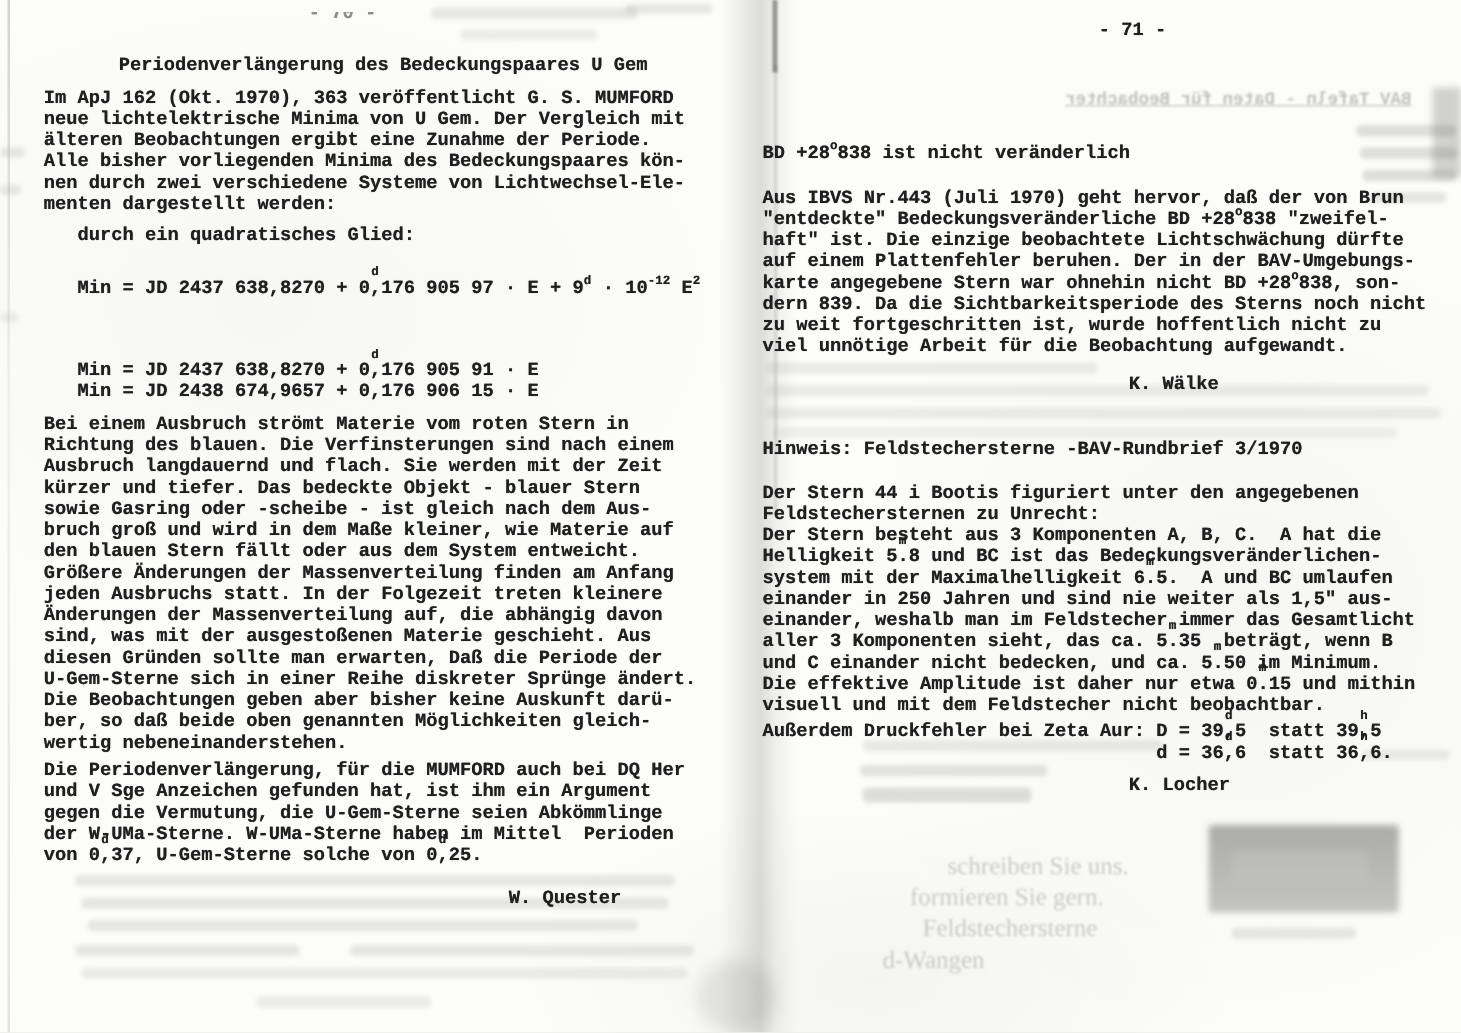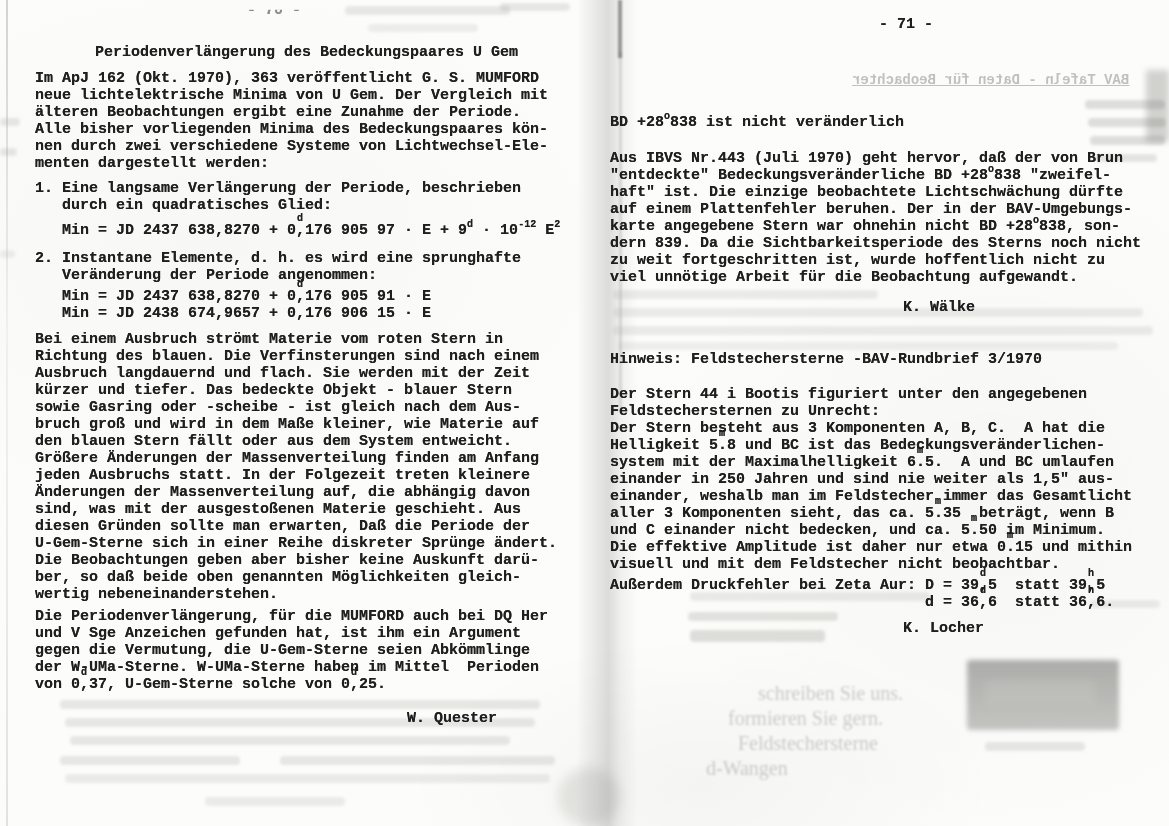--- a/index.html
+++ b/index.html
@@ -89,24 +89,23 @@
   <div class="blob" style="left:967px;top:660px;width:152px;height:70px;background:linear-gradient(180deg,rgba(95,95,92,.5),rgba(120,120,116,.42));filter:blur(2.5px);border-radius:3px;"></div>
   <div class="blob" style="left:985px;top:680px;width:110px;height:26px;background:rgba(200,200,196,.35);filter:blur(3px);"></div>
   <div class="bl" style="left:985px;top:742px;width:100px;height:9px;opacity:.25;"></div>
 
   <div class="tl" style="left:222px;top:2px;opacity:.5;clip-path:inset(45% 0 0 0);margin-left:25px;">- 70 -</div>
 
   <div class="tl" style="left:95px;top:44px;"><span class="u">Periodenverlängerung des Bedeckungspaares U Gem</span></div>
 
   <div class="tl" style="left:35px;top:70px;"><div class="ln">Im ApJ <span class="u">162</span> (Okt. 1970), 363 veröffentlicht G. S. MUMFORD</div><div class="ln">neue lichtelektrische Minima von U Gem. Der Vergleich mit</div><div class="ln">älteren Beobachtungen ergibt eine Zunahme der Periode.</div><div class="ln">Alle bisher vorliegenden Minima des Bedeckungspaares kön-</div><div class="ln">nen durch zwei verschiedene Systeme von Lichtwechsel-Ele-</div><div class="ln">menten dargestellt werden:</div></div>
 
-  <div class="tl" style="left:35px;top:180px;"><div class="ln">1. Eine langsame Verlängerung der Periode, beschrieben</div><div class="ln">   durch ein quadratisches Glied:</div></div>
+  <div class="tl" style="left:35px;top:180px;"><div class="ln">   durch ein quadratisches Glied:</div></div>
   <div class="tl" style="left:62px;top:222px;"><div class="ln">Min = JD 2437 638,8270 + 0<span class="ovr"><span class="t">d</span>,</span>176 905 97 · E + 9<sup>d</sup> · 10<sup>-12</sup> E<sup>2</sup></div></div>
 
-  <div class="tl" style="left:35px;top:250px;"><div class="ln">2. Instantane Elemente, d. h. es wird eine sprunghafte</div><div class="ln">   Veränderung der Periode angenommen:</div></div>
   <div class="tl" style="left:62px;top:288px;"><div class="ln">Min = JD 2437 638,8270 + 0<span class="ovr"><span class="t">d</span>,</span>176 905 91 · E</div><div class="ln">Min = JD 2438 674,9657 + 0,176 906 15 · E</div></div>
 
   <div class="tl" style="left:35px;top:331px;"><div class="ln">Bei einem Ausbruch strömt Materie vom roten Stern in</div><div class="ln">Richtung des blauen. Die Verfinsterungen sind nach einem</div><div class="ln">Ausbruch langdauernd und flach. Sie werden mit der Zeit</div><div class="ln">kürzer und tiefer. Das bedeckte Objekt - blauer Stern</div><div class="ln">sowie Gasring oder -scheibe - ist gleich nach dem Aus-</div><div class="ln">bruch groß und wird in dem Maße kleiner, wie Materie auf</div><div class="ln">den blauen Stern fällt oder aus dem System entweicht.</div><div class="ln">Größere Änderungen der Massenverteilung finden am Anfang</div><div class="ln">jeden Ausbruchs statt. In der Folgezeit treten kleinere</div><div class="ln">Änderungen der Massenverteilung auf, die abhängig davon</div><div class="ln">sind, was mit der ausgestoßenen Materie geschieht. Aus</div><div class="ln">diesen Gründen sollte man erwarten, Daß die Periode der</div><div class="ln">U-Gem-Sterne sich in einer Reihe diskreter Sprünge ändert.</div><div class="ln">Die Beobachtungen geben aber bisher keine Auskunft darü-</div><div class="ln">ber, so daß beide oben genannten Möglichkeiten gleich-</div><div class="ln">wertig nebeneinanderstehen.</div></div>
 
   <div class="tl" style="left:35px;top:608px;"><div class="ln">Die Periodenverlängerung, für die MUMFORD auch bei DQ Her</div><div class="ln">und V Sge Anzeichen gefunden hat, ist ihm ein Argument</div><div class="ln">gegen die Vermutung, die U-Gem-Sterne seien Abkömmlinge</div><div class="ln">der W-UMa-Sterne. W-UMa-Sterne haben im Mittel  Perioden</div><div class="ln">von 0<span class="ovr"><span class="t">d</span>,</span>37, U-Gem-Sterne solche von 0<span class="ovr"><span class="t">d</span>,</span>25.</div></div>
 
   <div class="tl" style="left:407px;top:710px;">W. Quester</div>
 
   <div class="tl" style="left:843px;top:16px;margin-left:36px;">- 71 -</div>
 

